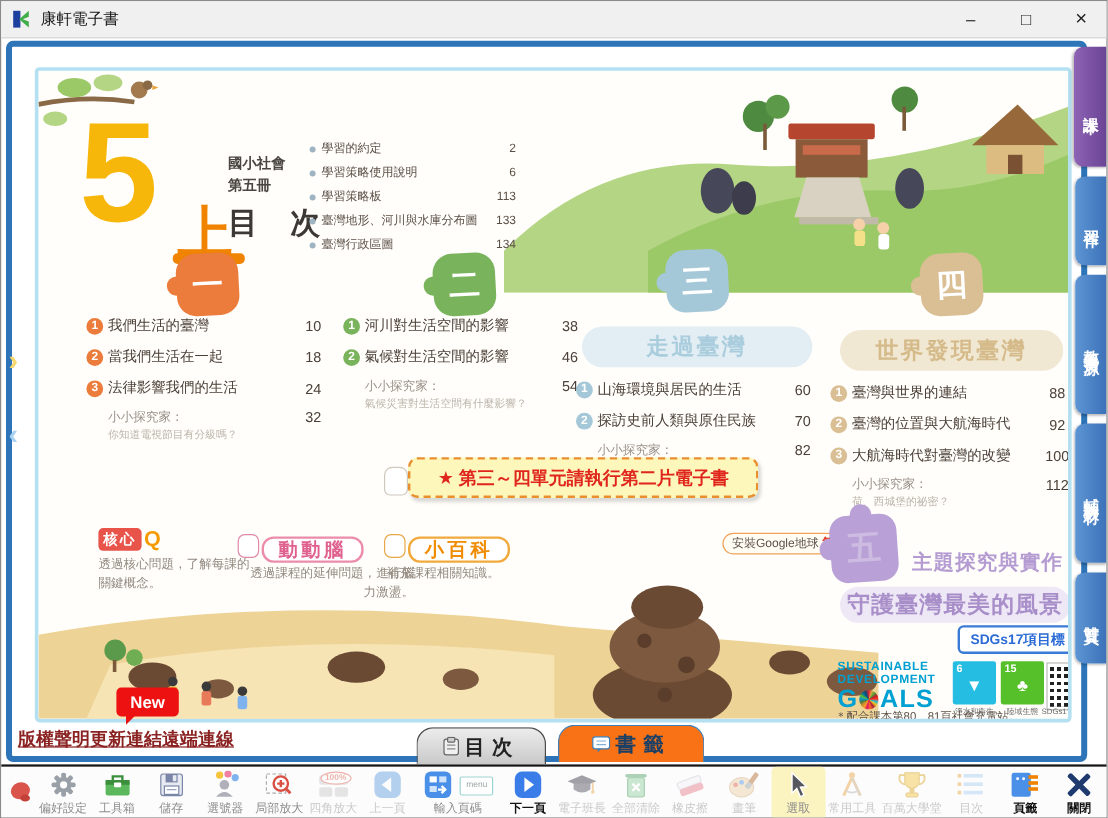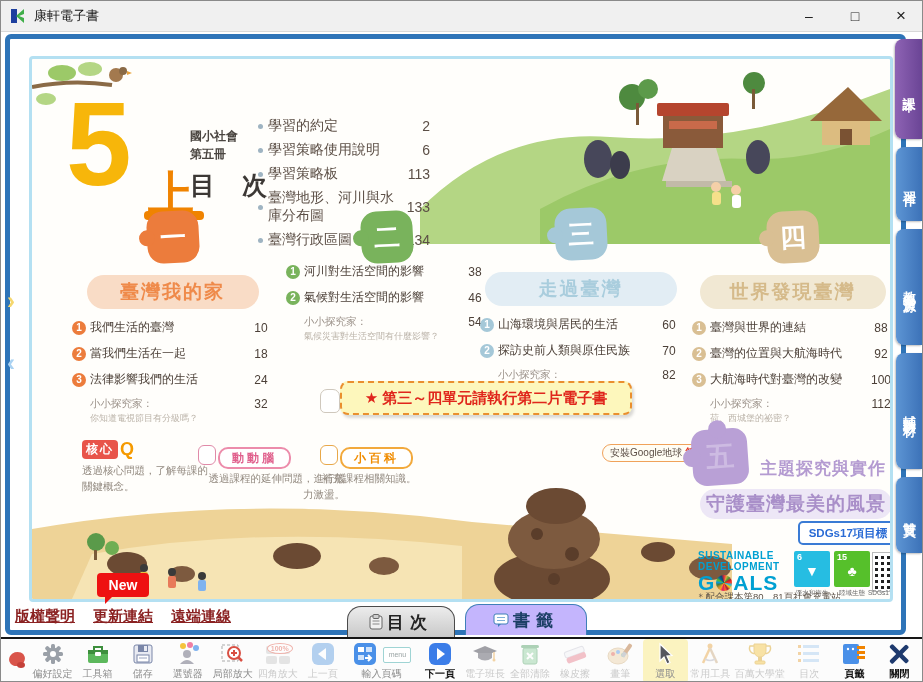--- a/index.html
+++ b/index.html
@@ -26,21 +26,21 @@
   .page{position:absolute;left:28px;top:55px;width:864px;height:546px;background:#fffefb;border:3px solid #b4e0f2;border-radius:4px;box-sizing:border-box;overflow:hidden;}
   .deco{position:absolute;pointer-events:none;}
   
   .grade5{position:absolute;left:34px;top:26px;font-size:118px;font-weight:bold;color:#f7b60a;line-height:1;}
   .gradeUp{position:absolute;left:116px;top:104px;font-size:46px;font-weight:bold;color:#f08300;}
   .gradeBar{position:absolute;left:112px;top:152px;width:60px;height:9px;background:#f08300;border-radius:4px;}
   .subj{position:absolute;left:158px;top:68px;color:#4a4540;}
   .subj .s1{font-size:12px;font-weight:bold;line-height:1.5;}
   .subj .s2{font-size:25px;font-weight:bold;letter-spacing:10px;margin-top:6px;color:#3c3835;}
   .intro{position:absolute;left:226px;top:58px;width:172px;}
-  .irow{display:flex;align-items:center;font-size:14px;color:#5c4f46;margin-bottom:6px;}
+  .irow{display:flex;align-items:center;font-size:10px;color:#5c4f46;margin-bottom:6px;}
   .irow .dot{width:5px;height:5px;border-radius:50%;background:#9fb4c2;margin-right:5px;flex:0 0 auto;}
   .irow .it{flex:1;}
   .irow .ip{width:26px;text-align:right;}
   
   .unit{position:absolute;width:205px;}
   .ubadge{width:52px;height:52px;margin:0 auto;border-radius:16px;position:relative;transform:rotate(-3deg);
           display:flex;align-items:center;justify-content:center;color:#fff;font-size:26px;font-weight:bold;}
   .ubadge::before{content:"";position:absolute;left:-8px;top:18px;width:16px;height:16px;border-radius:50%;background:inherit;}
   .uhead{margin:12px auto 10px;border-radius:17px;text-align:center;font-size:19px;font-weight:bold;letter-spacing:2px;padding:4px 0;}
   .lrow{display:flex;align-items:center;margin:0 2px 9px;}
@@ -57,21 +57,21 @@
   
   .banner{position:absolute;left:308px;top:322px;width:288px;height:30px;background:#fdf7bc;border:2px dashed #ea8f2e;border-radius:8px;
           display:flex;align-items:center;justify-content:center;font-size:15px;font-weight:bold;color:#e0261c;box-shadow:2px 3px 3px rgba(0,0,0,.15);}
   .banner .st{margin-right:4px;}
   .bubblechar{position:absolute;left:288px;top:330px;width:18px;height:22px;background:#fff;border:1px solid #cfc8bd;border-radius:7px 7px 5px 5px;}
   
   .coretag{position:absolute;left:50px;top:380px;display:flex;align-items:center;text-align:center;}
   .coretag .ct{background:#e8544a;color:#fff;font-size:12px;font-weight:bold;padding:1px 4px;border-radius:4px;letter-spacing:2px;}
   .coretag .cq{color:#f59a00;font-size:18px;font-weight:bold;margin-left:2px;}
   .ldesc{position:absolute;font-size:10.5px;color:#938a80;line-height:1.5;}
-  .pill{position:absolute;height:18px;border-radius:10px;background:#fff;display:flex;align-items:center;justify-content:center;font-size:12px;font-weight:bold;letter-spacing:3px;padding:0 12px;}
+  .pill{position:absolute;height:18px;border-radius:10px;background:#fff;display:flex;align-items:center;justify-content:center;font-size:16px;font-weight:bold;letter-spacing:3px;padding:0 12px;}
   .pill-pink{border:2px solid #ec8cab;color:#e0608d;}
   .pill-orange{border:2px solid #f2a93c;color:#f08c00;}
   .mascot{position:absolute;width:16px;height:18px;border-radius:6px;border:1px solid #c9c0b4;background:#fff;}
   
   .gearth{position:absolute;left:570px;top:385px;height:16px;border:1.5px solid #f0a25a;background:#fffdf4;border-radius:9px;
           display:flex;align-items:center;padding:0 7px;font-size:10px;color:#5c4f46;}
   .gearth b{color:#e03020;margin-left:3px;font-size:10.5px;}
   
   .puzzle{position:absolute;left:660px;top:370px;width:56px;height:56px;background:#b9a0d6;border-radius:14px;transform:rotate(-4deg);
           display:flex;align-items:center;justify-content:center;color:#cdbbe2;font-size:28px;font-weight:bold;}
@@ -89,30 +89,30 @@
   .wheel{width:16px;height:16px;border-radius:50%;margin:0 1px;
          background:conic-gradient(#e5243b,#dda63a,#4c9f38,#c5192d,#ff3a21,#26bde2,#fcc30b,#a21942,#fd6925,#dd1367,#fd9d24,#bf8b2e,#3f7e44,#0a97d9,#56c02b,#00689d,#19486a,#e5243b);}
   .sdgtile{position:absolute;width:36px;height:36px;color:#fff;font-weight:bold;border-radius:2px;}
   .sdgtile .gn{position:absolute;left:3px;top:1px;font-size:9px;}
   .sdgtile .sym{position:absolute;left:0;right:0;top:12px;text-align:center;font-size:14px;}
   .tilecap{position:absolute;width:50px;text-align:center;font-size:6.5px;color:#6a6a6a;}
   .qr{position:absolute;left:841px;top:494px;width:34px;height:34px;background:
       repeating-linear-gradient(0deg,#111 0 3px,#fff 3px 6px),repeating-linear-gradient(90deg,#111 0 3px,#fff 3px 6px);background-blend-mode:screen;border:2px solid #fff;outline:1px solid #bbb;}
   .sdgnote{position:absolute;left:664px;top:532px;font-size:9.5px;color:#5c5248;}
   
-  .flinks{position:absolute;left:14px;top:606px;display:flex;gap:18px;}
+  .flinks{position:absolute;left:14px;top:606px;display:flex;}
   .flink{font-size:15px;font-weight:bold;color:#8b2222;text-decoration:underline;cursor:pointer;}
   .newbadge{position:absolute;left:96px;top:572px;width:52px;height:24px;background:#ee1111;border-radius:4px;color:#fff;
             font-size:14px;font-weight:bold;display:flex;align-items:center;justify-content:center;}
   .newbadge::after{content:"";position:absolute;left:8px;bottom:-7px;border:4px solid transparent;border-top-color:#ee1111;border-left-color:#ee1111;}
   
   .btab{position:absolute;height:31px;border-radius:14px 14px 0 0;display:flex;align-items:center;justify-content:center;
         font-size:17px;font-weight:bold;letter-spacing:6px;cursor:pointer;box-sizing:border-box;}
   .btab-toc{left:346px;top:605px;width:108px;background:linear-gradient(#ececec,#c9c9c9);border:1.5px solid #4a4a4a;border-bottom:none;color:#222;}
-  .btab-bm{left:464px;top:603px;width:122px;background:#c4b5fd;border:1.5px solid #3f7fb8;border-bottom:none;color:#1c3f66;text-align:right;}
+  .btab-bm{left:464px;top:603px;width:122px;background:#f97316;border:1.5px solid #3f7fb8;border-bottom:none;color:#1c3f66;text-align:right;}
   .btab .ticon{margin-right:4px;display:inline-flex;}
   .sep{position:absolute;left:0;top:636px;width:923px;height:2px;background:#161616;}
   
   .toolbar{position:absolute;left:0;top:638px;width:923px;height:44px;background:#fcfcfc;display:flex;align-items:stretch;padding:0 2px;box-sizing:border-box;}
   .tbitem{flex:1;display:flex;flex-direction:column;align-items:center;justify-content:center;gap:1px;cursor:pointer;min-width:0;}
   .tbitem .ic{height:24px;display:flex;align-items:center;justify-content:center;position:relative;}
   .tbitem .lbl{font-size:10px;color:#8d8d8d;white-space:nowrap;}
   .tbitem.on .lbl{color:#111;font-weight:bold;}
   .tbitem.dis{opacity:.45;}
   .tbitem.hl{background:#fbf3c0;border-radius:4px;}
@@ -237,21 +237,20 @@
         <span class="dot"></span>
         <span class="it">臺灣行政區圖</span>
         <span class="ip">134</span>
       </div>
   </div>
 
   <div class="unit" style="left:38px;top:152px;">
     <div class="ubadge u1bg">
         <span>一</span>
       </div>
-    <div class="uhead u1hd">臺灣我的家</div>
     <div class="lrow">
         <span class="lnum u1bg">1</span>
         <span class="ltitle">我們生活的臺灣</span>
         <span class="lpage">10</span>
       </div>
     <div class="lrow">
         <span class="lnum u1bg">2</span>
         <span class="ltitle">當我們生活在一起</span>
         <span class="lpage">18</span>
       </div>

